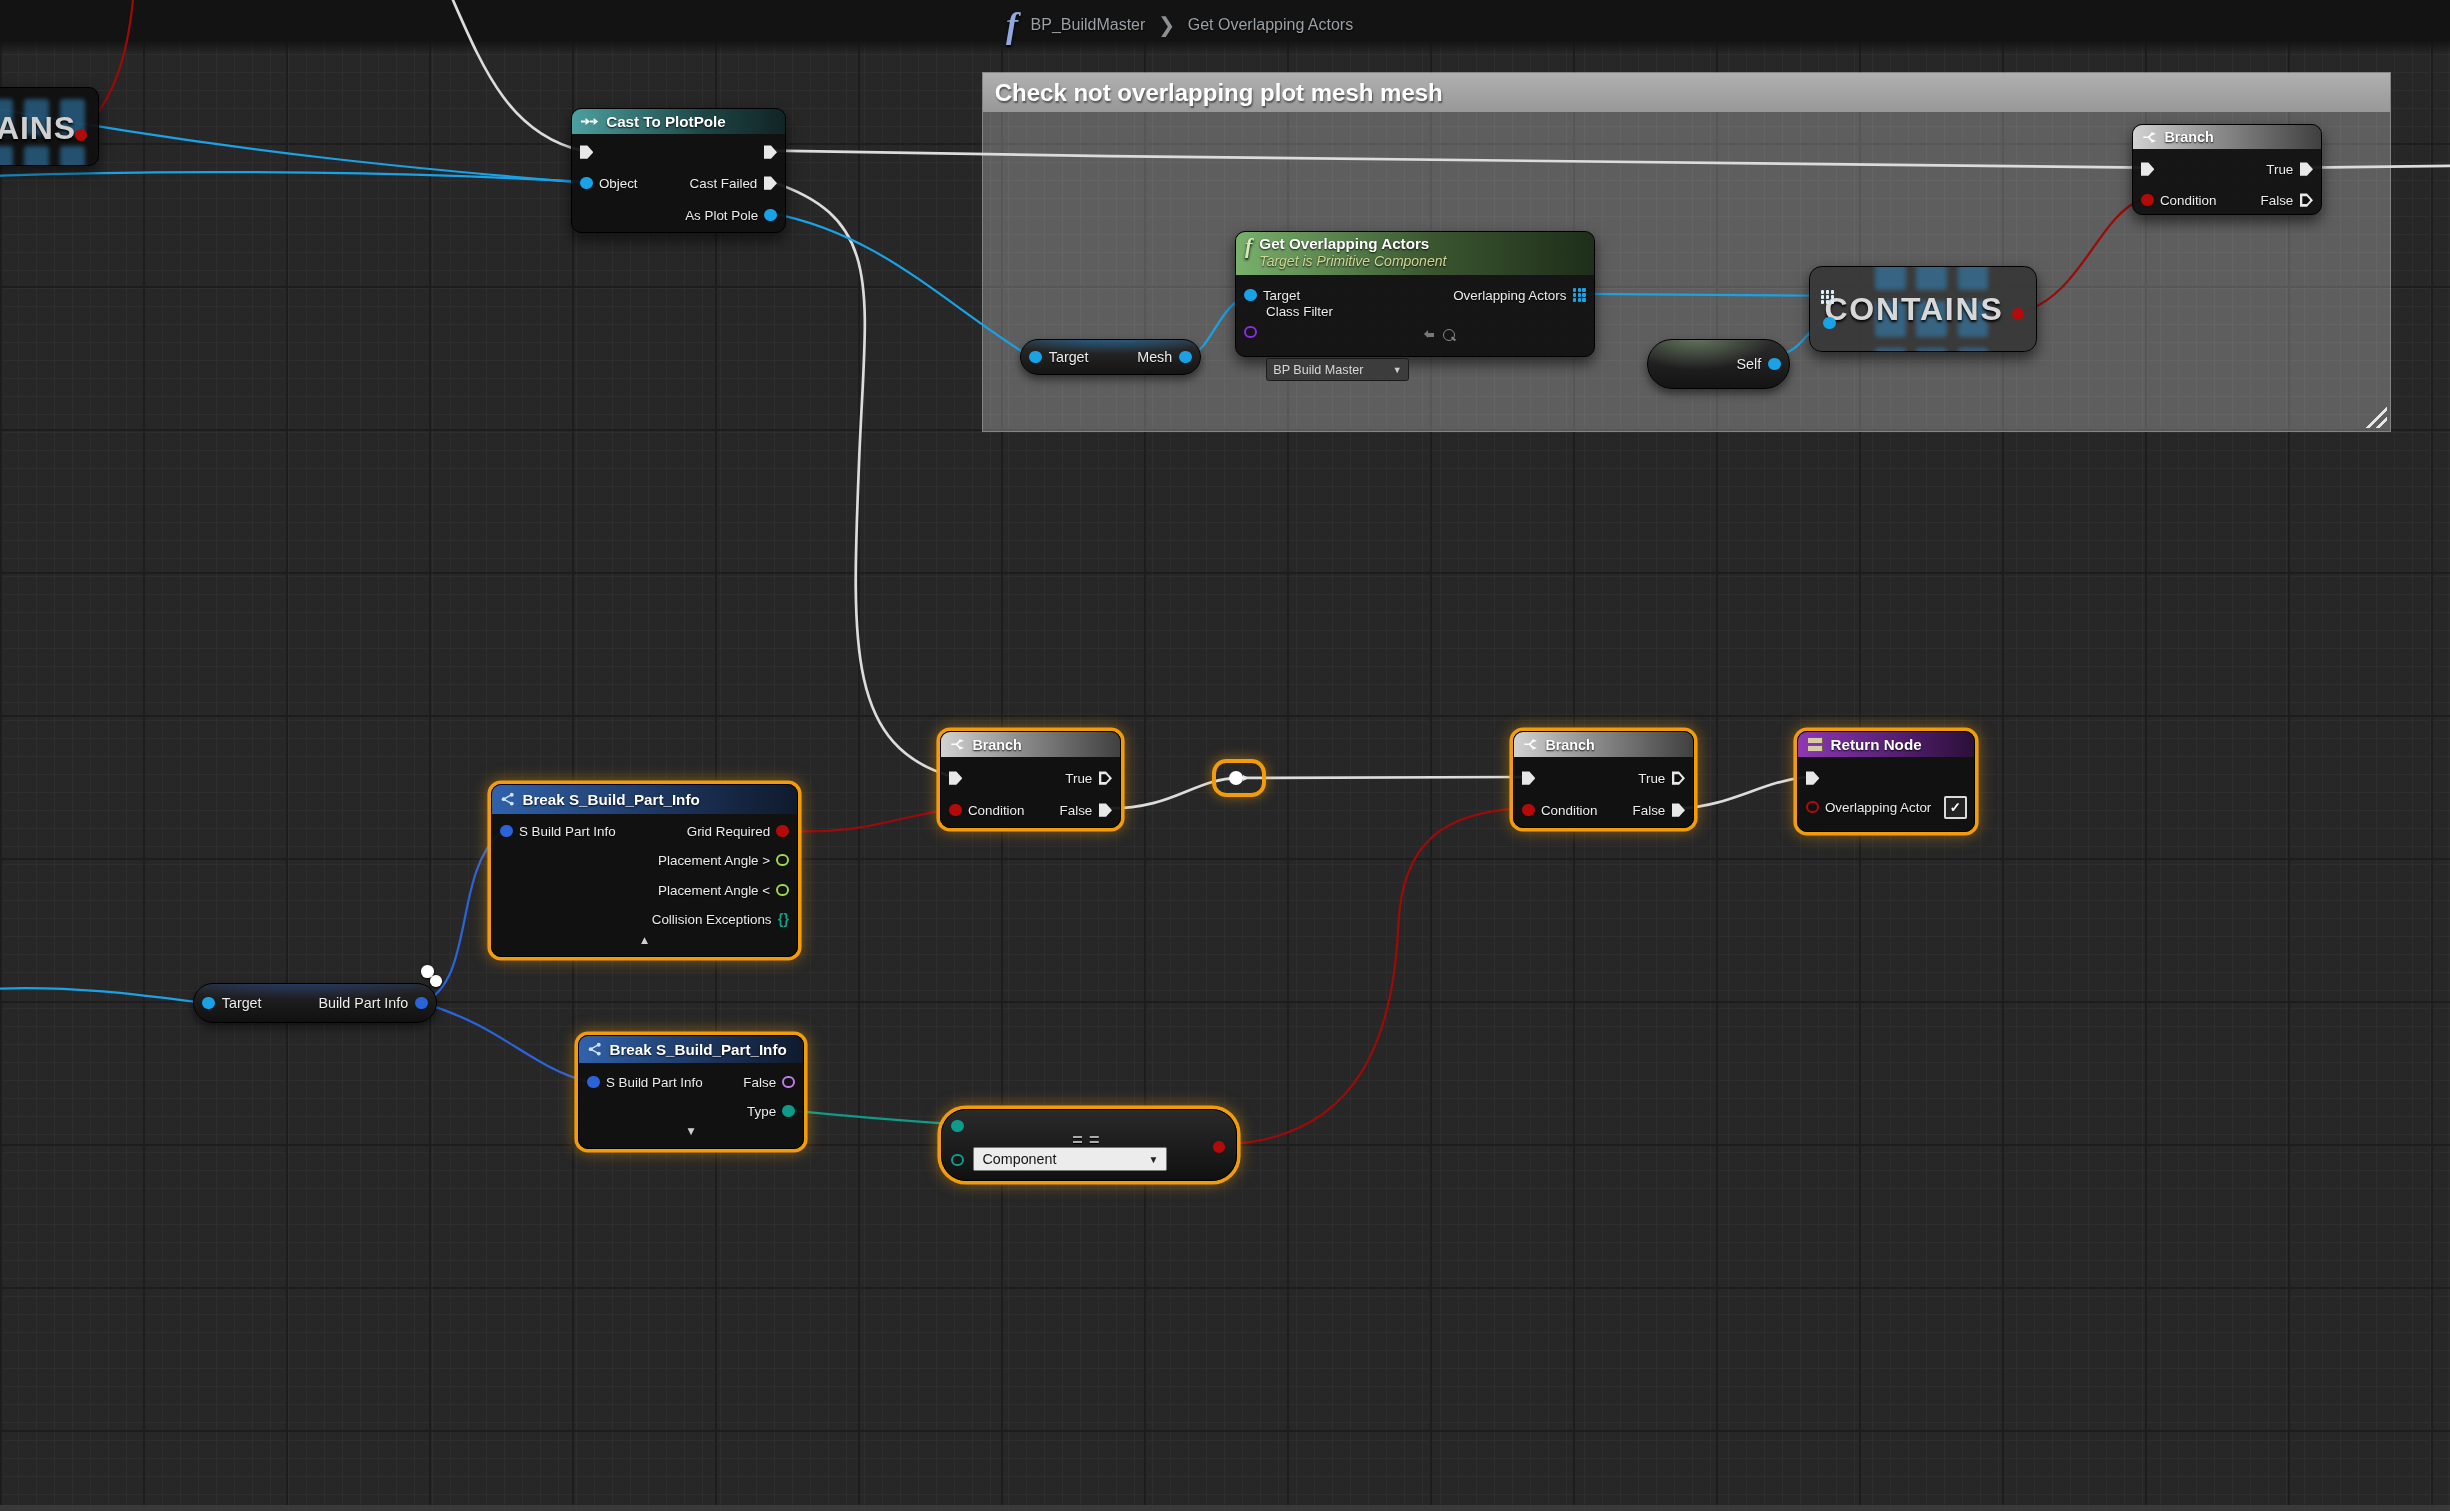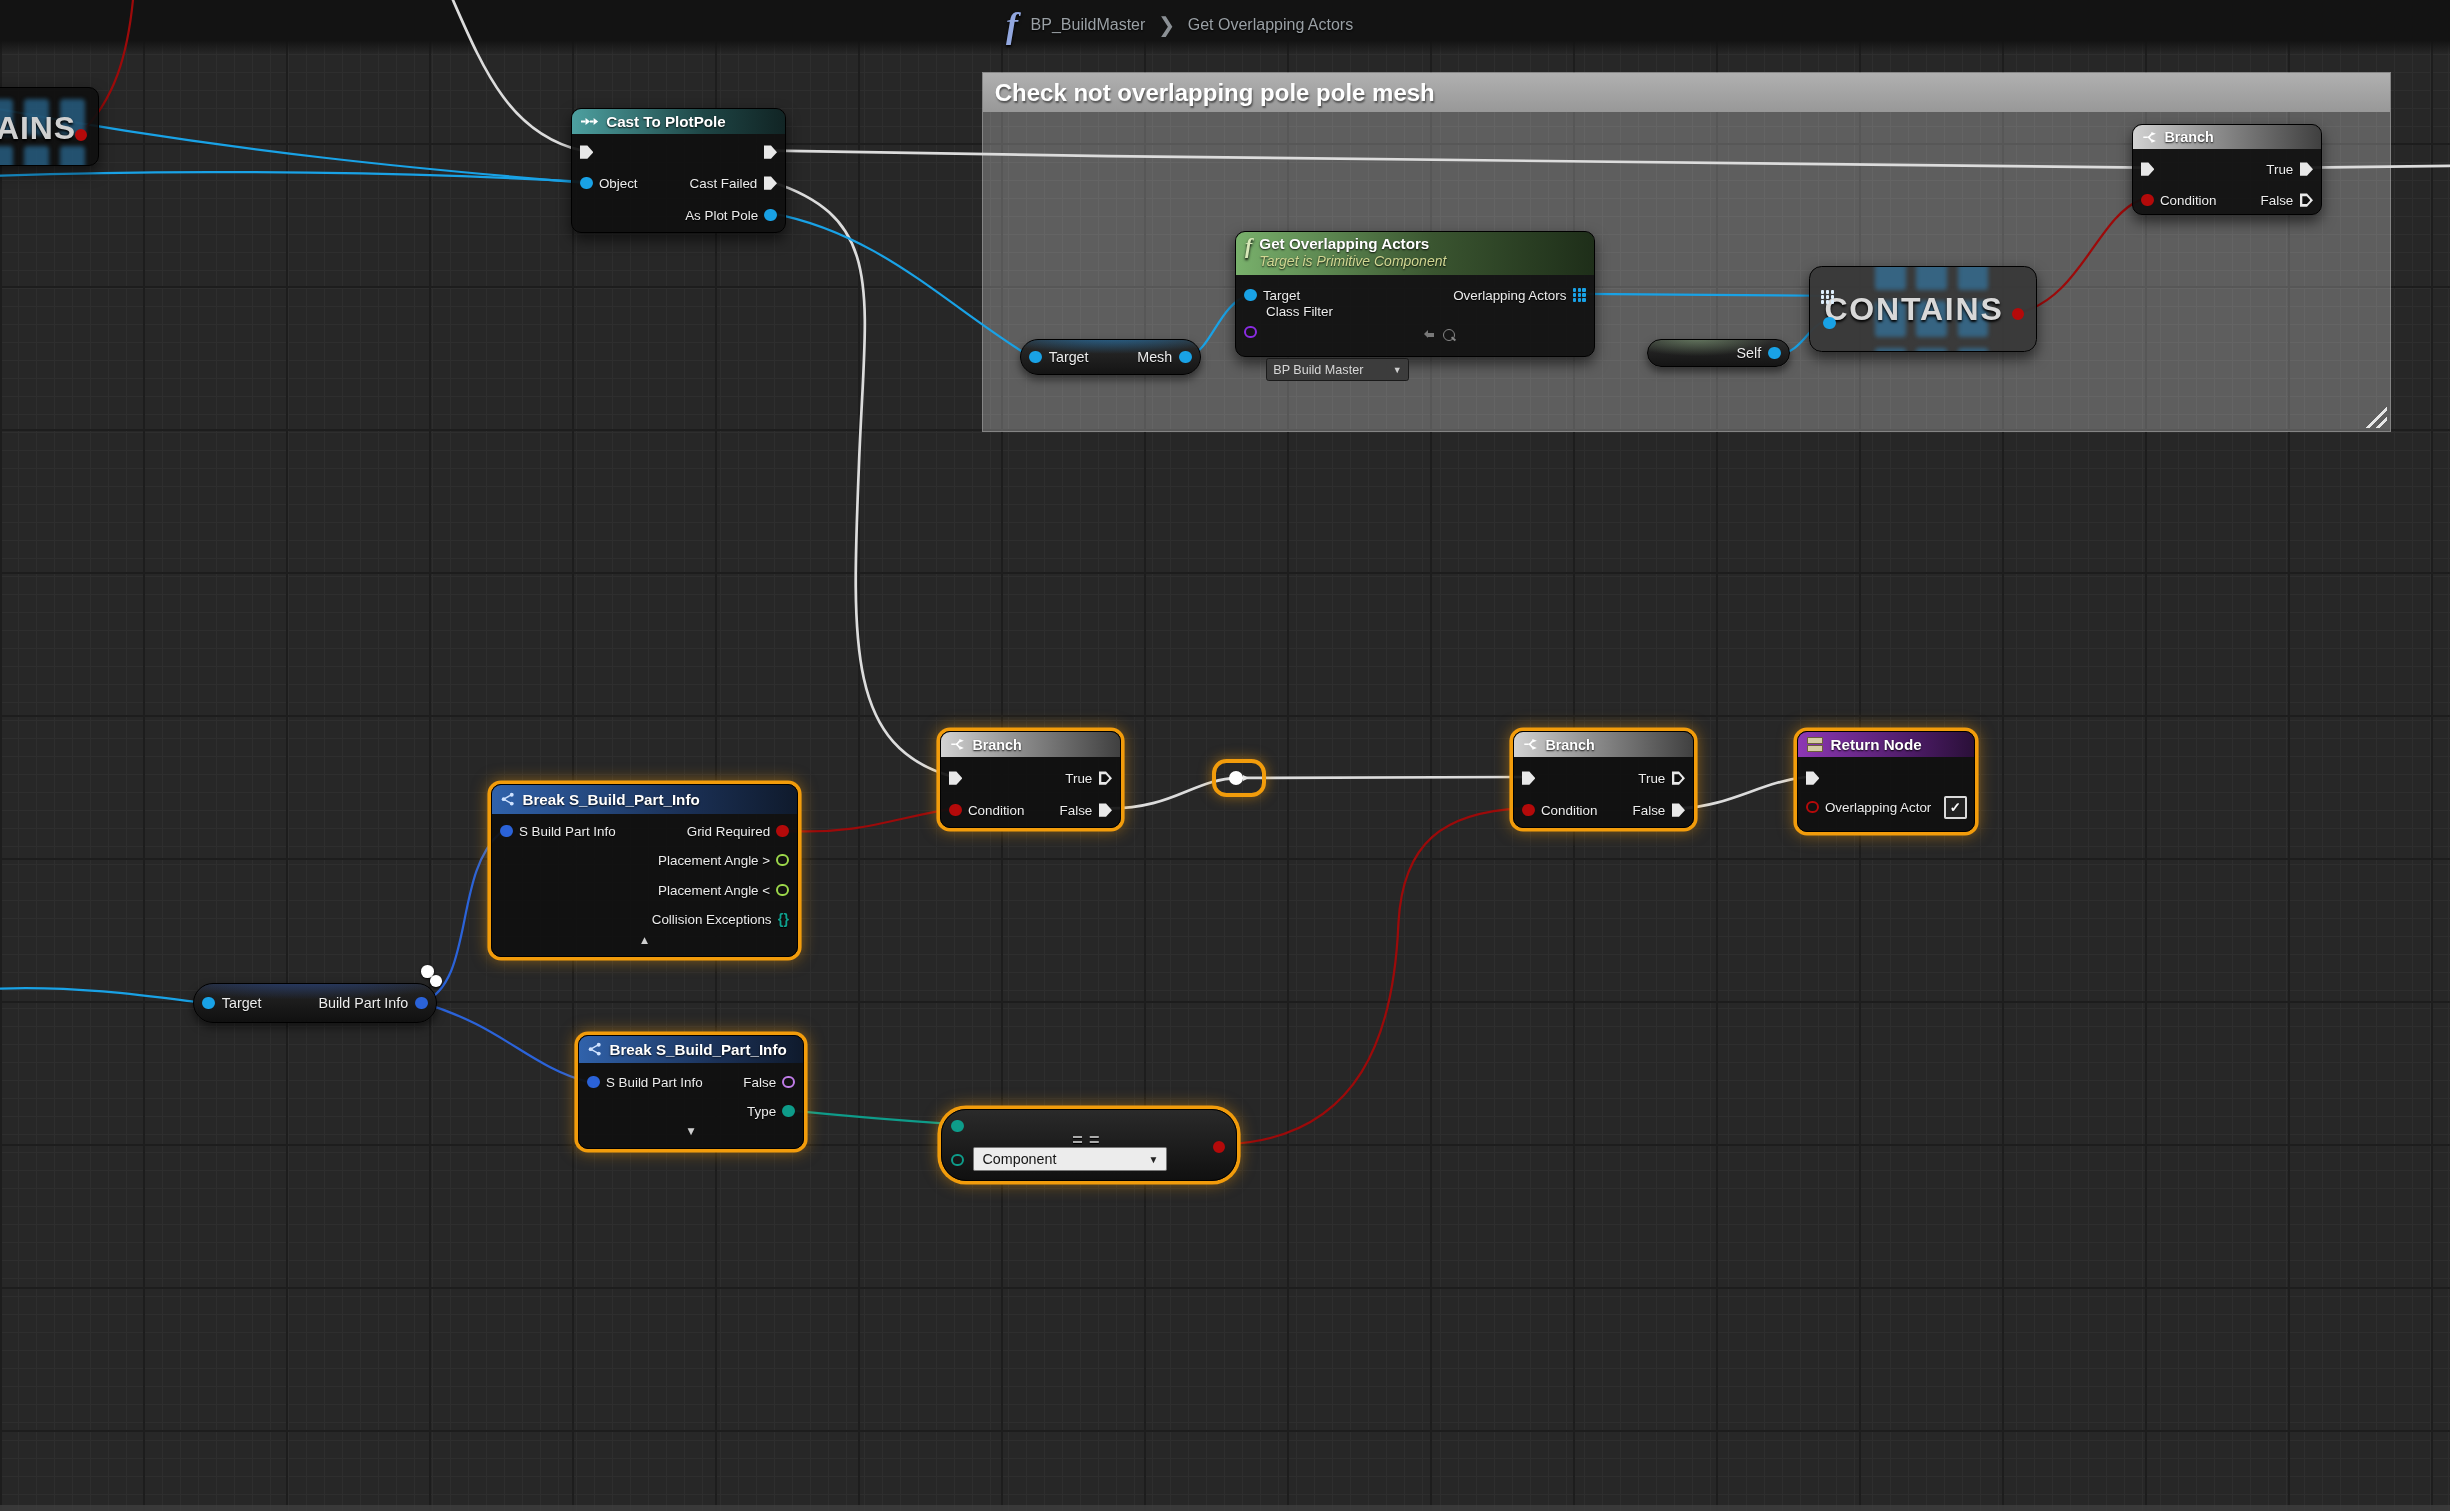--- a/index.html
+++ b/index.html
@@ -100,21 +100,21 @@
   <div id="bottomstrip"></div>
 
   <div id="breadcrumb">
     <span class="ficon">f</span>
     <span class="crumb">BP_BuildMaster</span>
     <span class="crumb-sep">❯</span>
     <span class="crumb">Get Overlapping Actors</span>
   </div>
 
   <div id="comment">
-    <div class="bar">Check not overlapping pole pole mesh</div>
+    <div class="bar">Check not overlapping plot mesh mesh</div>
     <div class="grip"></div>
   </div>
 
   <svg id="wires" width="2450" height="1511" viewBox="0 0 2733 1686">
     <g fill="none" stroke-linecap="round">
       <path d="M 505,0 C 540,80 570,150 649,168" stroke="#dcdcdc" stroke-width="3"></path>
       <path d="M 861,168 C 1400,178 2000,184 2394,187" stroke="#dcdcdc" stroke-width="3"></path>
       <path d="M 2574,187 L 2733,185" stroke="#dcdcdc" stroke-width="3"></path>
       <path d="M 861,203 C 990,245 965,330 958,520 C 950,720 945,835 1064,867" stroke="#dcdcdc" stroke-width="3"></path>
       <path d="M 0,196 C 220,188 480,193 653,203" stroke="#19a2e6" stroke-width="2.5"></path>
@@ -228,21 +228,21 @@
   </div>
 
   <div class="pill glow-blue" style="left:1020px;top:339px;width:181px;height:36px;">
     <span class="pc filled" style="color:#19a2e6;"></span>
     <span class="lbl">Target</span>
     <span class="sp"></span>
     <span class="lbl">Mesh</span>
     <span class="pc filled" style="color:#19a2e6;"></span>
   </div>
 
-  <div class="pill glow-green" style="left:1647px;top:339px;width:143px;height:28px;">
+  <div class="pill glow-green" style="left:1647px;top:339px;width:143px;height:50px;">
     <span class="sp"></span>
     <span class="lbl">Self</span>
     <span class="pc filled" style="color:#19a2e6;"></span>
   </div>
 
   <div class="node" style="left:1809px;top:266px;width:228px;height:86px;background:rgba(56,56,56,.96);border-radius:12.6px;overflow:hidden;">
     <div class="wm" style="left:65px;top:-12.6px;">
         <i></i>
         <i></i>
         <i></i>

